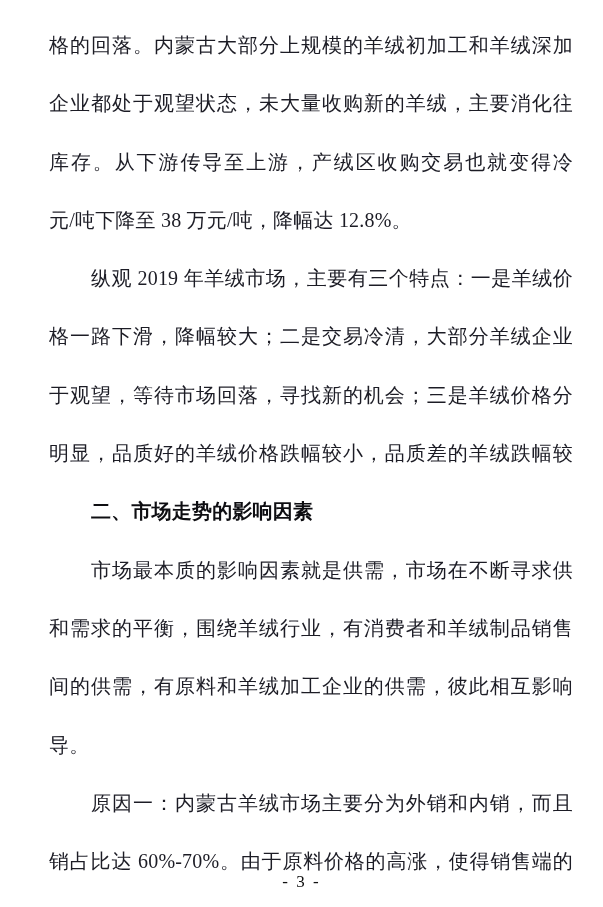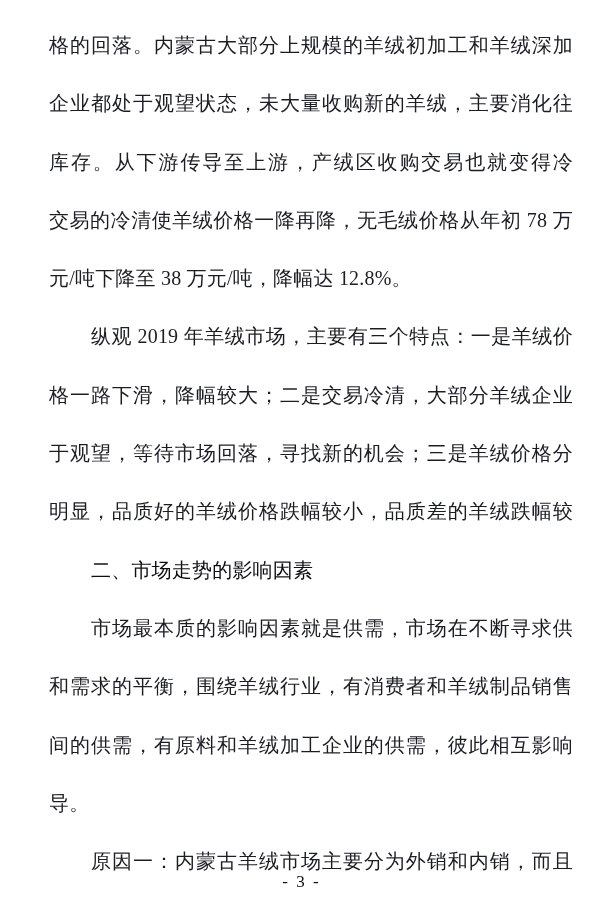--- a/index.html
+++ b/index.html
@@ -34,21 +34,21 @@
     overflow: hidden;
   }
   .line.ind {
     text-indent: 42px;
   }
   .line.end {
     text-align: left;
     text-align-last: left;
   }
   .line.heading {
-    font-weight: normal;
+    font-weight: bold;
     color: #0e0e12;
     text-align: left;
     text-align-last: left;
     text-indent: 42px;
     font-size: 20px;
   }
   .footer {
     position: absolute;
     left: 0;
     top: 872px;
@@ -62,21 +62,20 @@
 </style>
 </head>
 <body>
 
 <div class="page">
   <div class="text-block">
 
     <p class="line">格的回落。内蒙古大部分上规模的羊绒初加工和羊绒深加工</p>
     <p class="line">企业都处于观望状态，未大量收购新的羊绒，主要消化往年</p>
     <p class="line">库存。从下游传导至上游，产绒区收购交易也就变得冷清，</p>
-    <p class="line">交易的冷清使羊绒价格一降再降，无毛绒价格从年初 78 万</p>
     <p class="line end">元/吨下降至 38 万元/吨，降幅达 12.8%。</p>
 
     <p class="line ind">纵观 2019 年羊绒市场，主要有三个特点：一是羊绒价</p>
     <p class="line">格一路下滑，降幅较大；二是交易冷清，大部分羊绒企业处</p>
     <p class="line">于观望，等待市场回落，寻找新的机会；三是羊绒价格分化</p>
     <p class="line">明显，品质好的羊绒价格跌幅较小，品质差的羊绒跌幅较大。</p>
 
     <p class="line heading">二、市场走势的影响因素</p>
 
     <p class="line ind">市场最本质的影响因素就是供需，市场在不断寻求供给</p>

